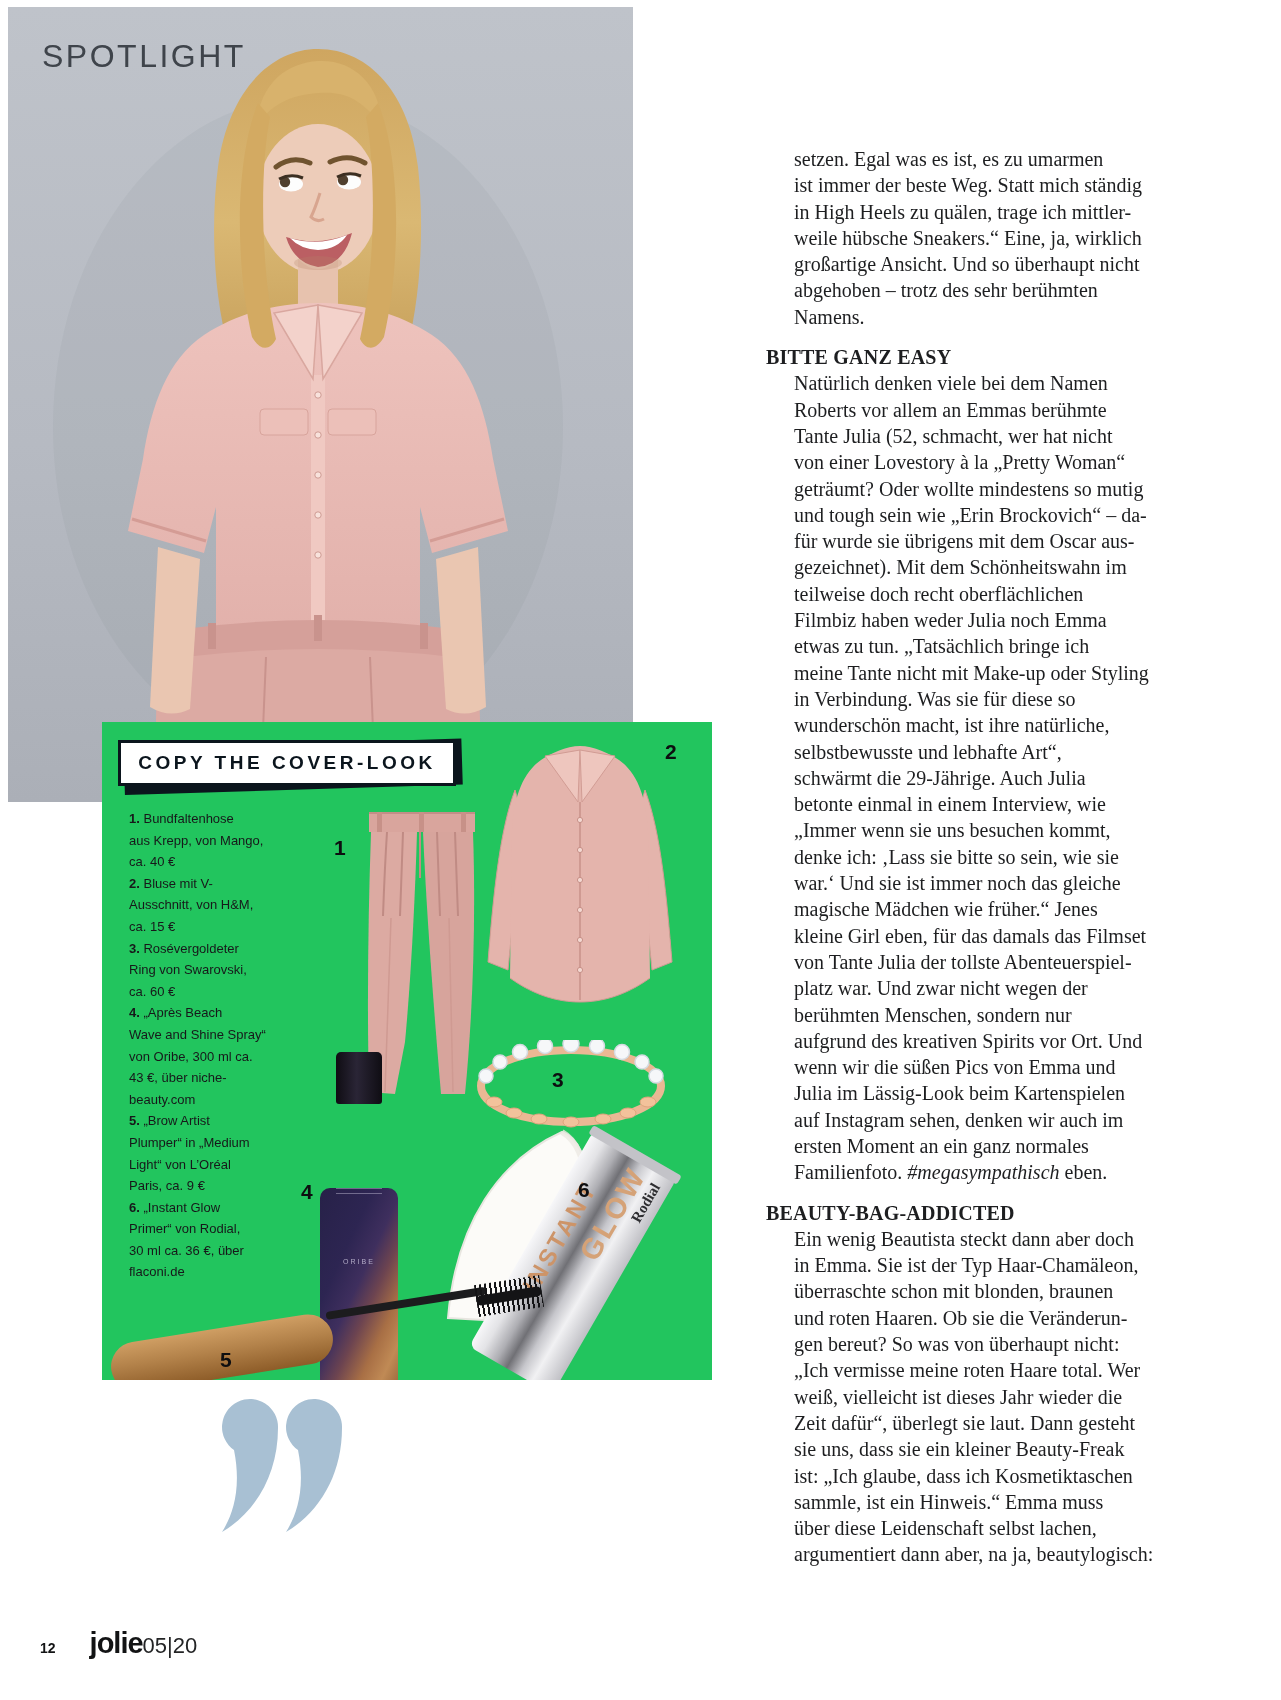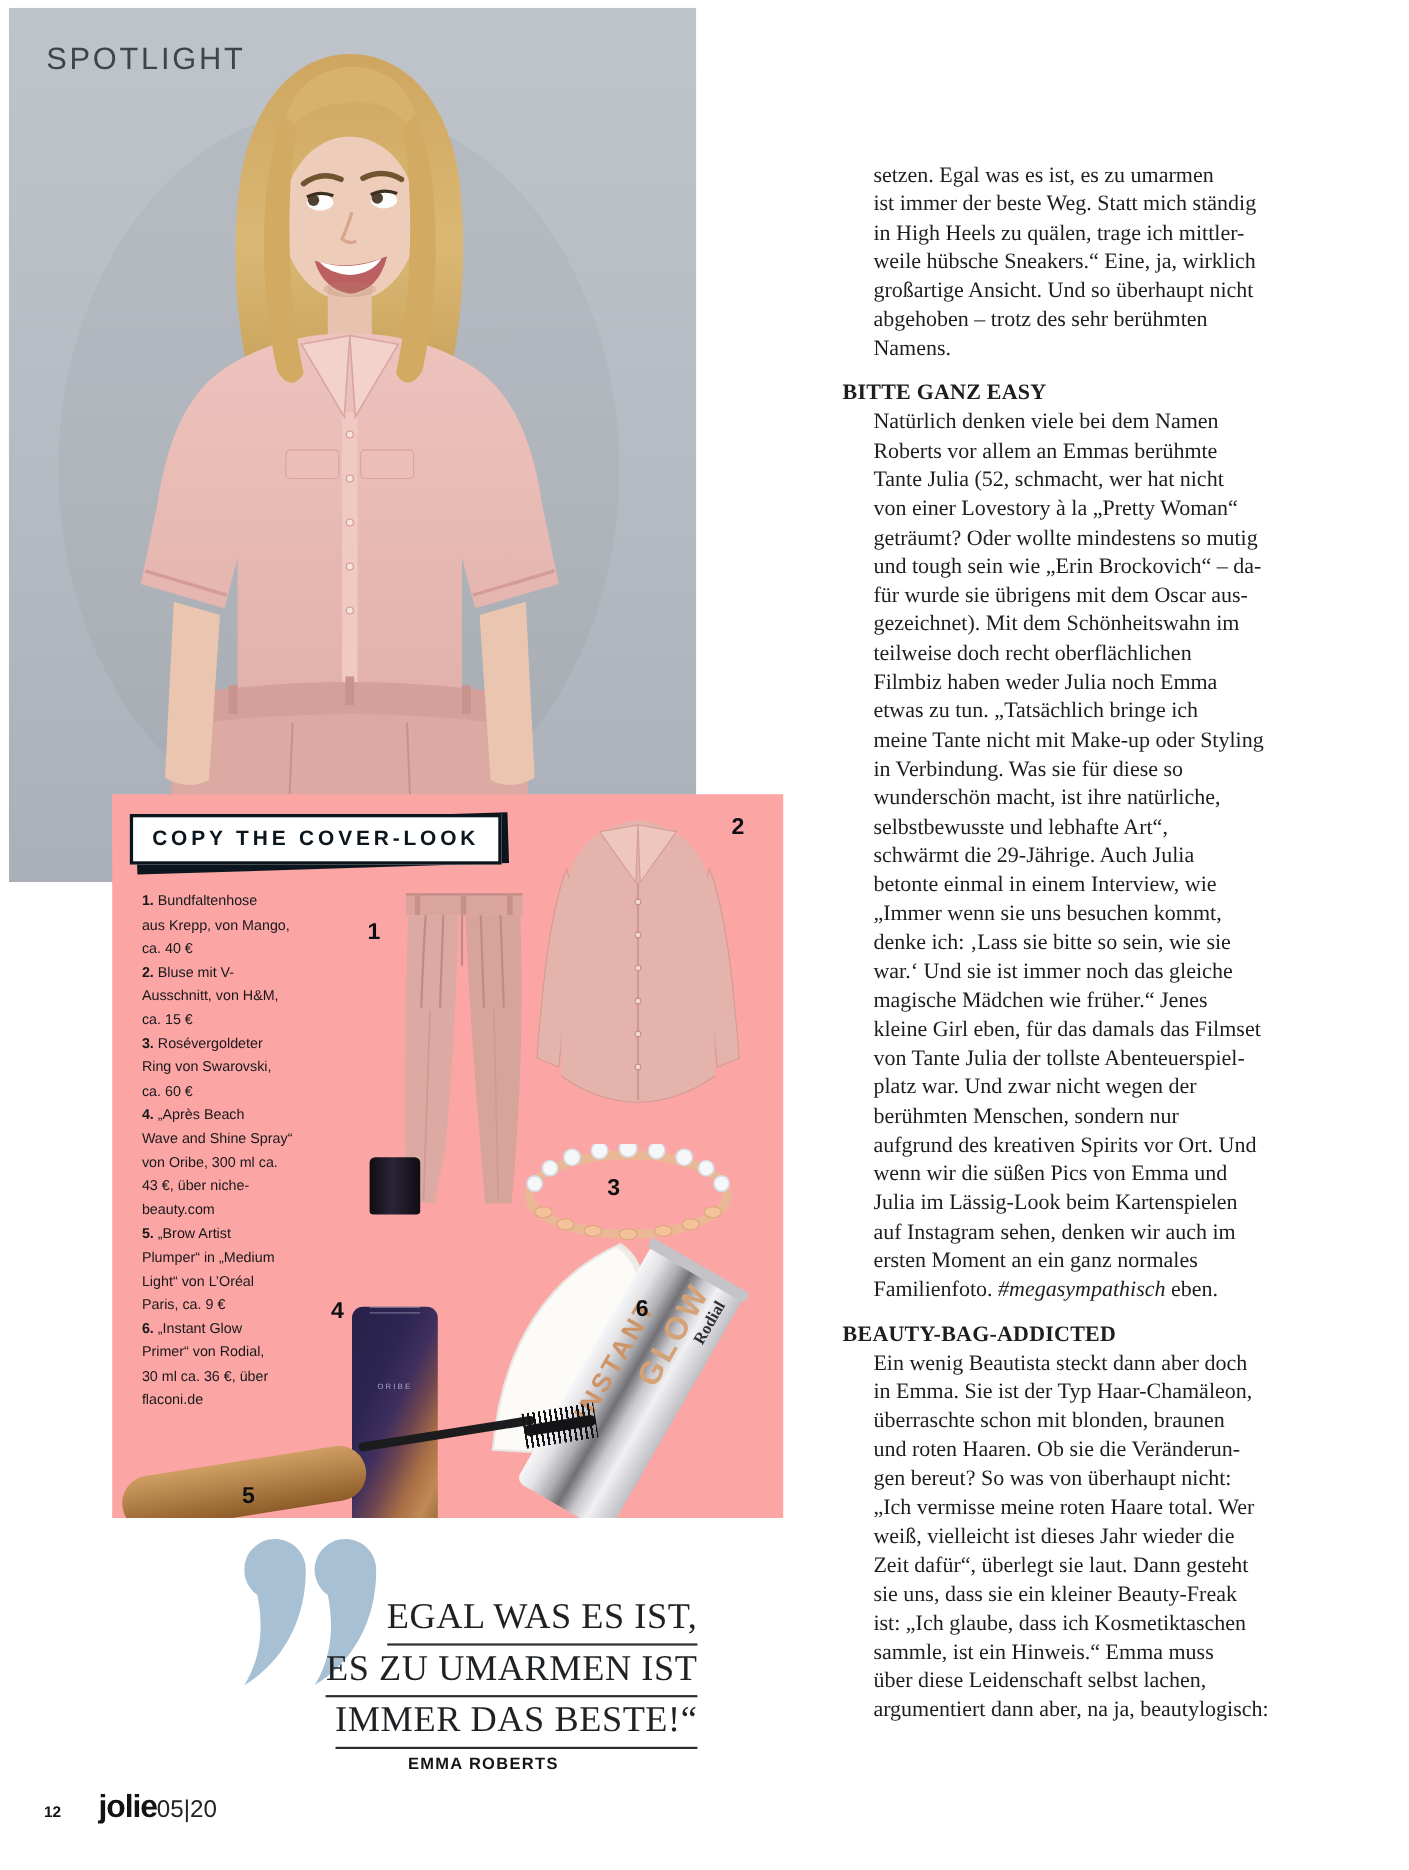--- a/index.html
+++ b/index.html
@@ -1,26 +1,26 @@
 <!DOCTYPE html>
 <html><head>
 <meta charset="utf-8">
 <style>
   html,body{margin:0;padding:0;background:#ffffff;}
   .page{position:relative;width:1281px;height:1700px;background:#fff;overflow:hidden;
         font-family:"Liberation Sans",sans-serif;}
 
   
-  .spotlight{position:absolute;left:42px;top:38px;font-size:28px;letter-spacing:2.5px;
+  .spotlight{position:absolute;left:42px;top:38px;font-size:32px;letter-spacing:2.5px;
              color:#3f444b;font-weight:400;}
   .photo{position:absolute;left:8px;top:7px;width:625px;height:795px;}
 
   
   .bluebox{position:absolute;left:102px;top:722px;width:610px;height:658px;
-           background:#fca5a5;overflow:hidden;}
+           background:#22c55e;overflow:hidden;}
   .titlewrap{position:absolute;left:16px;top:18px;width:338px;height:46px;}
   .titleshadow{position:absolute;left:0;top:0;width:100%;height:100%;background:#0b151d;
                transform:rotate(-1.8deg) translate(6px,4px);}
   .titlebox{position:absolute;left:0;top:0;width:100%;height:100%;background:#ffffff;
             border:3px solid #0b151d;box-sizing:border-box;display:flex;align-items:center;
             justify-content:center;font-weight:bold;font-size:19px;letter-spacing:3.5px;
             color:#0b151d;white-space:nowrap;}
   .plist{position:absolute;left:27px;top:86px;width:205px;font-size:13px;
          line-height:21.6px;color:#17181a;}
   .plist .pl{white-space:nowrap;}
@@ -289,26 +289,20 @@
     </div>
     <div class="plabel" style="left:118px;top:626px;">5</div>
   </div>
 
   <div class="quotemark">
     <svg width="130" height="150" viewBox="0 0 130 150">
       <path d="M56 30 A28 28 0 1 0 12 52 C 20 92 10 118 0 134 C 34 114 56 76 56 30 Z" fill="#a8c0d3"></path>
       <path d="M120 30 A28 28 0 1 0 76 52 C 84 92 74 118 64 134 C 98 114 120 76 120 30 Z" fill="#a8c0d3"></path>
     </svg>
   </div>
-  <div class="quoteblock">
-    <div class="qline"><span>EGAL WAS ES IST,</span></div>
-    <div class="qline"><span>ES ZU UMARMEN IST</span></div>
-    <div class="qline"><span>IMMER DAS BESTE!“</span></div>
-    <div class="qattr">EMMA ROBERTS</div>
-  </div>
 
   <div class="article">
     <div>
         <div class="tl">setzen. Egal was es ist, es zu umarmen</div>
         <div class="tl">ist immer der beste Weg. Statt mich ständig</div>
         <div class="tl">in High Heels zu quälen, trage ich mittler-</div>
         <div class="tl">weile hübsche Sneakers.“ Eine, ja, wirklich</div>
         <div class="tl">großartige Ansicht. Und so überhaupt nicht</div>
         <div class="tl">abgehoben – trotz des sehr berühmten</div>
         <div class="tl">Namens.</div>

